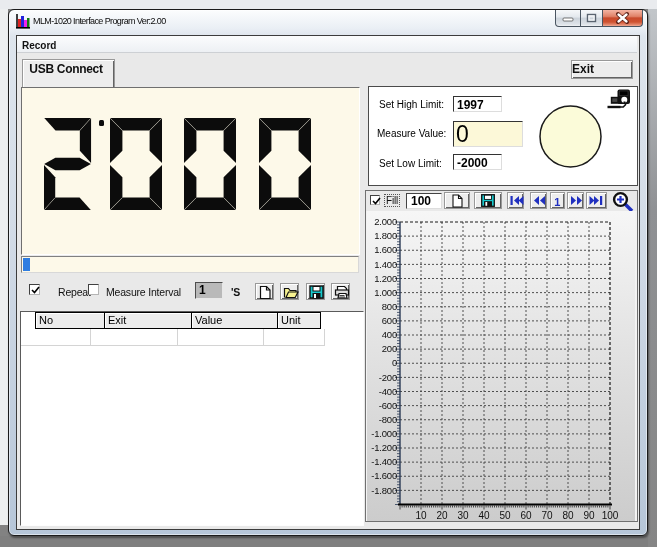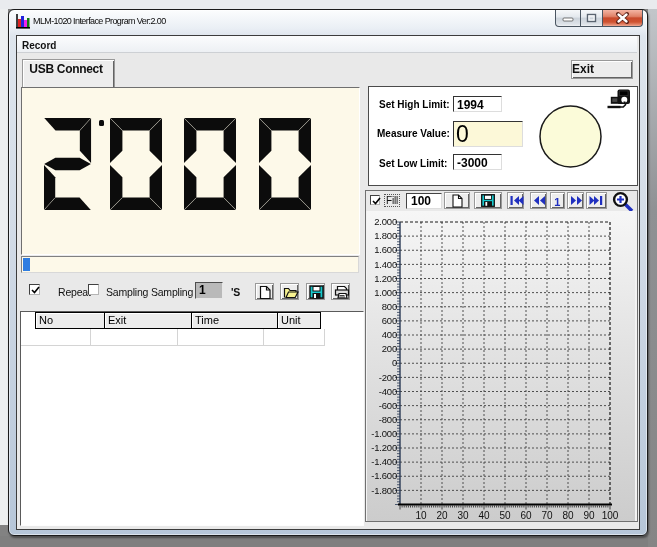--- a/index.html
+++ b/index.html
@@ -44,21 +44,21 @@
 #th1{left:21px;width:70px;border-left:1px solid #000;}
 #th2{left:91px;width:87px;}
 #th3{left:178px;width:86px;}
 #th4{left:264px;width:43px;}
 .td{top:329px;height:17px;border-right:1px solid #d4d4d4;border-bottom:1px solid #d4d4d4;box-sizing:border-box;}
 #td1{left:21px;width:70px;}
 #td2{left:91px;width:87px;}
 #td3{left:178px;width:86px;}
 #td4{left:264px;width:61px;}
 #rpanel{left:368px;top:86px;width:270px;height:100px;background:#fff;border:1px solid #4a4a4a;box-sizing:border-box;}
-.blbl{font-weight:bold;font-size:10px;color:#000;}
+.blbl{font-weight:normal;font-size:10px;color:#000;}
 #lb-high{left:379px;top:99px;}
 #lb-meas{left:377px;top:128px;}
 #lb-low{left:379px;top:158px;}
 .sunk{background:#fff;border:1px solid;border-color:#333 #ddd #ddd #333;box-sizing:border-box;font-weight:bold;font-size:12px;padding:1px 0 0 3px;}
 #f-high{left:453px;top:96px;width:49px;height:16px;}
 #f-low{left:453px;top:154px;width:49px;height:16px;}
 #f-meas{left:453px;top:121px;width:70px;height:26px;background:#fcf8d8;border:1px solid;border-color:#333 #ddd #ddd #333;box-sizing:border-box;font-size:23px;font-weight:normal;padding-left:2px;line-height:25px;}
 #chart-outer{left:365px;top:190px;width:273px;height:332px;background:#f3f3f3;border:1px solid #707070;box-sizing:border-box;}
 #chart-tools{left:366px;top:191px;width:271px;height:20px;background:#e9e9e9;}
 #cb3{left:370px;top:195px;width:10px;height:10px;}
@@ -144,21 +144,21 @@
       </svg></div>
 <div class="abs" id="prog"></div>
     <div class="abs" id="prog-b"></div>
 <div class="abs cb" id="cb1">
       <svg width="9" height="9" viewBox="0 0 9 9">
         <path d="M1 4 L3.5 6.5 L8 1" stroke="#000" stroke-width="1.6" fill="none"></path>
       </svg>
     </div>
 <div class="abs lbl" id="lbl-repeat">Repeat</div>
 <div class="abs cb" id="cb2"></div>
-<div class="abs lbl" id="lbl-sampling">Sampling Sampling</div>
+<div class="abs lbl" id="lbl-sampling">Measure Interval</div>
 <div class="abs" id="fld-1">1</div>
 <div class="abs lbl" id="lbl-s">'S</div>
 <div class="abs btn3d icobtn" style="left:255px;">
       <svg width="14" height="15" viewBox="0 0 14 15">
         <path d="M2.5 1.5 h6 l3.5 3.5 v8.5 h-9.5 z" fill="#fff" stroke="#111" stroke-width="1.2"></path>
         <path d="M8.5 1.5 v3.5 h3.5" fill="none" stroke="#111" stroke-width="1.2"></path>
       </svg>
     </div>
 <div class="abs btn3d icobtn" style="left:280px;">
       <svg width="16" height="14" viewBox="0 0 16 14">
@@ -178,33 +178,33 @@
       <svg width="16" height="14" viewBox="0 0 16 14">
         <path d="M3.5 5 V1.5 h7 l2 2 V5" fill="#fff" stroke="#111" stroke-width="1.2"></path>
         <rect x="1.5" y="5" width="13" height="5" fill="#ddd" stroke="#111" stroke-width="1.2"></rect>
         <path d="M4 13 l1-4.5 h7 l1 4.5 z" fill="#fff" stroke="#111" stroke-width="1.2"></path>
         <path d="M5.5 10.5 h5 M5.2 12 h5.8" stroke="#111" stroke-width="0.8"></path>
       </svg>
     </div>
 <div class="abs" id="tbl"></div>
 <div class="abs th" id="th1">No</div>
     <div class="abs th" id="th2">Exit</div>
-    <div class="abs th" id="th3">Time</div>
+    <div class="abs th" id="th3">Value</div>
     <div class="abs th" id="th4">Unit</div>
 <div class="abs td" id="td1"></div>
     <div class="abs td" id="td2"></div>
     <div class="abs td" id="td3"></div>
     <div class="abs td" id="td4"></div>
 <div class="abs" id="rpanel"></div>
 <div class="abs blbl" id="lb-high">Set High Limit:</div>
     <div class="abs blbl" id="lb-meas">Measure Value:</div>
     <div class="abs blbl" id="lb-low">Set Low Limit:</div>
-<div class="abs sunk" id="f-high">1994</div>
+<div class="abs sunk" id="f-high">1997</div>
     <div class="abs" id="f-meas">0</div>
-    <div class="abs sunk" id="f-low">-3000</div>
+    <div class="abs sunk" id="f-low">-2000</div>
 <div class="abs" style="left:538px;top:104px;"><svg width="66" height="66">
         <circle cx="32.5" cy="32.5" r="30.5" fill="#fbfbd9" stroke="#1a1a1a" stroke-width="1.5"></circle>
       </svg></div>
 <div class="abs" style="left:606px;top:89px;"><svg width="26" height="21" viewBox="0 0 26 21">
 <rect x="11.5" y="0.5" width="12.5" height="14.5" rx="2" fill="#111"></rect>
 <rect x="13.5" y="2" width="8.5" height="4.5" fill="#000" stroke="#3a3a3a" stroke-width="0.6"></rect>
 <circle cx="18.3" cy="10.8" r="3" fill="#fff"></circle>
 <path d="M17.5 12.5 h2 v1.5 h-2 z" fill="#111"></path>
 <rect x="4.8" y="7.8" width="8.2" height="7" fill="#111"></rect>
 <rect x="6.3" y="9.3" width="5" height="3.6" fill="#484848"></rect>

